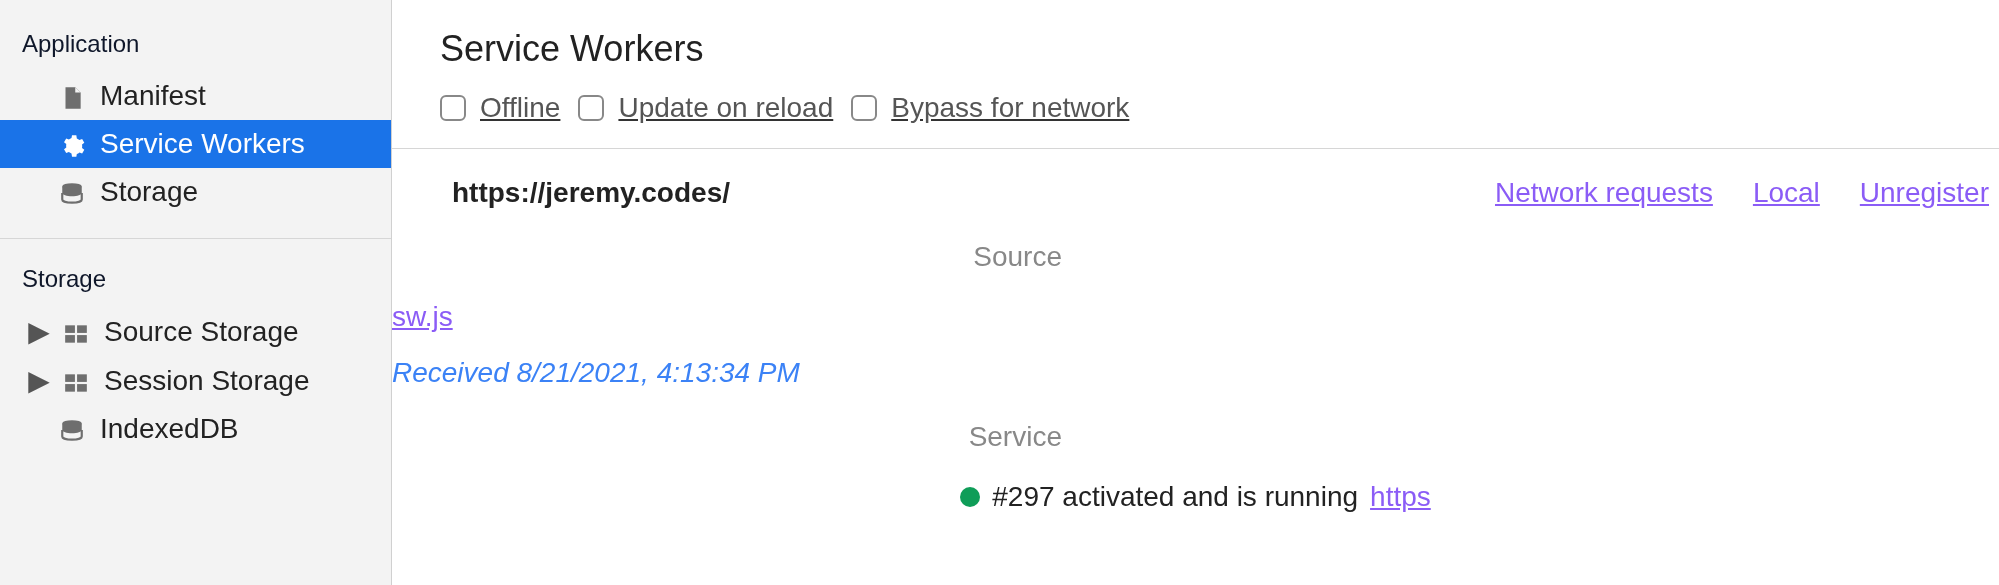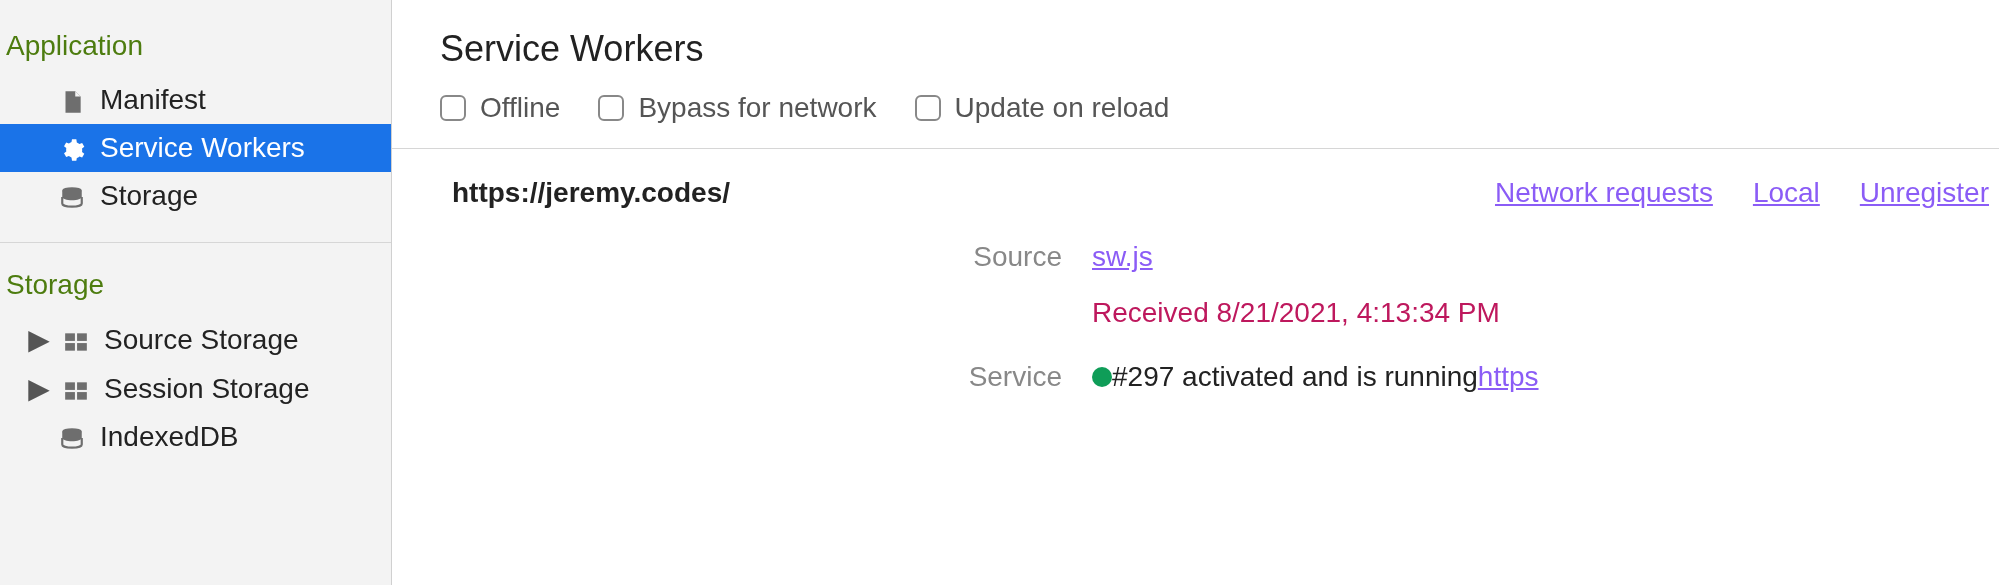--- a/index.html
+++ b/index.html
@@ -14,23 +14,23 @@
       background: #fff;
     }
     .sidebar {
       width: 392px;
       background: #f3f3f3;
       border-right: 1px solid #d0d0d0;
       flex-shrink: 0;
       padding-top: 22px;
     }
     .sidebar-section-title {
-      font-size: 28px;
-      color: #4d7c0f;
-      padding: 8px 0 14px 6px;
+      font-size: 24px;
+      color: #0f172a;
+      padding: 8px 0 14px 22px;
     }
     .sidebar-item {
       display: flex;
       align-items: flex-end;
       padding: 8px 0 8px 58px;
       gap: 14px;
       cursor: pointer;
       font-size: 28px;
       color: #222;
     }
@@ -71,23 +71,24 @@
     }
     .main h1 {
       font-size: 36px;
       font-weight: 400;
       color: #222;
       padding: 0 0 22px 48px;
     }
     .toolbar {
       display: flex;
       align-items: flex-start;
-      gap: 38px;
+      gap: 18px;
       padding: 0 0 24px 48px;
       border-bottom: 1px solid #d6d6d6;
+      text-decoration: underline;
     }
     .checkbox-wrap {
       display: flex;
       align-items: center;
       gap: 14px;
       color: #555;
       font-size: 28px;
       cursor: pointer;
     }
     .checkbox-box {
@@ -114,47 +115,51 @@
     }
     .link {
       color: #8b5cf6;
       text-decoration: underline;
       font-size: 28px;
       cursor: pointer;
     }
     .detail-row {
       display: flex;
       padding: 32px 0 0 0;
+      flex-direction: column;
     }
     .detail-label {
       width: 700px;
       text-align: right;
       color: #888;
       font-size: 28px;
       padding-right: 30px;
     }
     .detail-value {
       display: flex;
       flex-direction: column;
       gap: 24px;
+      margin-top: 28px;
     }
     .detail-inline {
       display: flex;
       align-items: center;
-      font-size: 28px;
-      color: #222;
+      gap: 12px;
+      font-size: 28px;
+      color: #222;
+      justify-content: center;
     }
     .status-dot {
       width: 20px;
       height: 20px;
       border-radius: 50%;
       background: #0f9d58;
       display: inline-block;
     }
-    .received-text { font-size: 28px; color: #be185d; }
+    .received-text { font-size: 28px; color: #3b82f6; font-style: italic; }
   </style>
 </head>
 <body>
 
 <div class="sidebar">
   <div class="sidebar-section-title">Application</div>
 
   <div class="sidebar-item">
     <span class="icon">
       <svg viewBox="0 0 24 24" width="26" height="26">
@@ -230,25 +235,25 @@
 <div class="main">
   <h1>Service Workers</h1>
 
   <div class="toolbar">
     <label class="checkbox-wrap">
       <span class="checkbox-box"></span>
       <span>Offline</span>
     </label>
     <label class="checkbox-wrap">
       <span class="checkbox-box"></span>
-      <span>Bypass for network</span>
+      <span>Update on reload</span>
     </label>
     <label class="checkbox-wrap">
       <span class="checkbox-box"></span>
-      <span>Update on reload</span>
+      <span>Bypass for network</span>
     </label>
   </div>
 
   <div class="origin-row">
     <span class="origin">https://jeremy.codes/</span>
     <div class="origin-actions">
       <a class="link">Network requests</a>
       <a class="link">Local</a>
       <a class="link">Unregister</a>
     </div>

